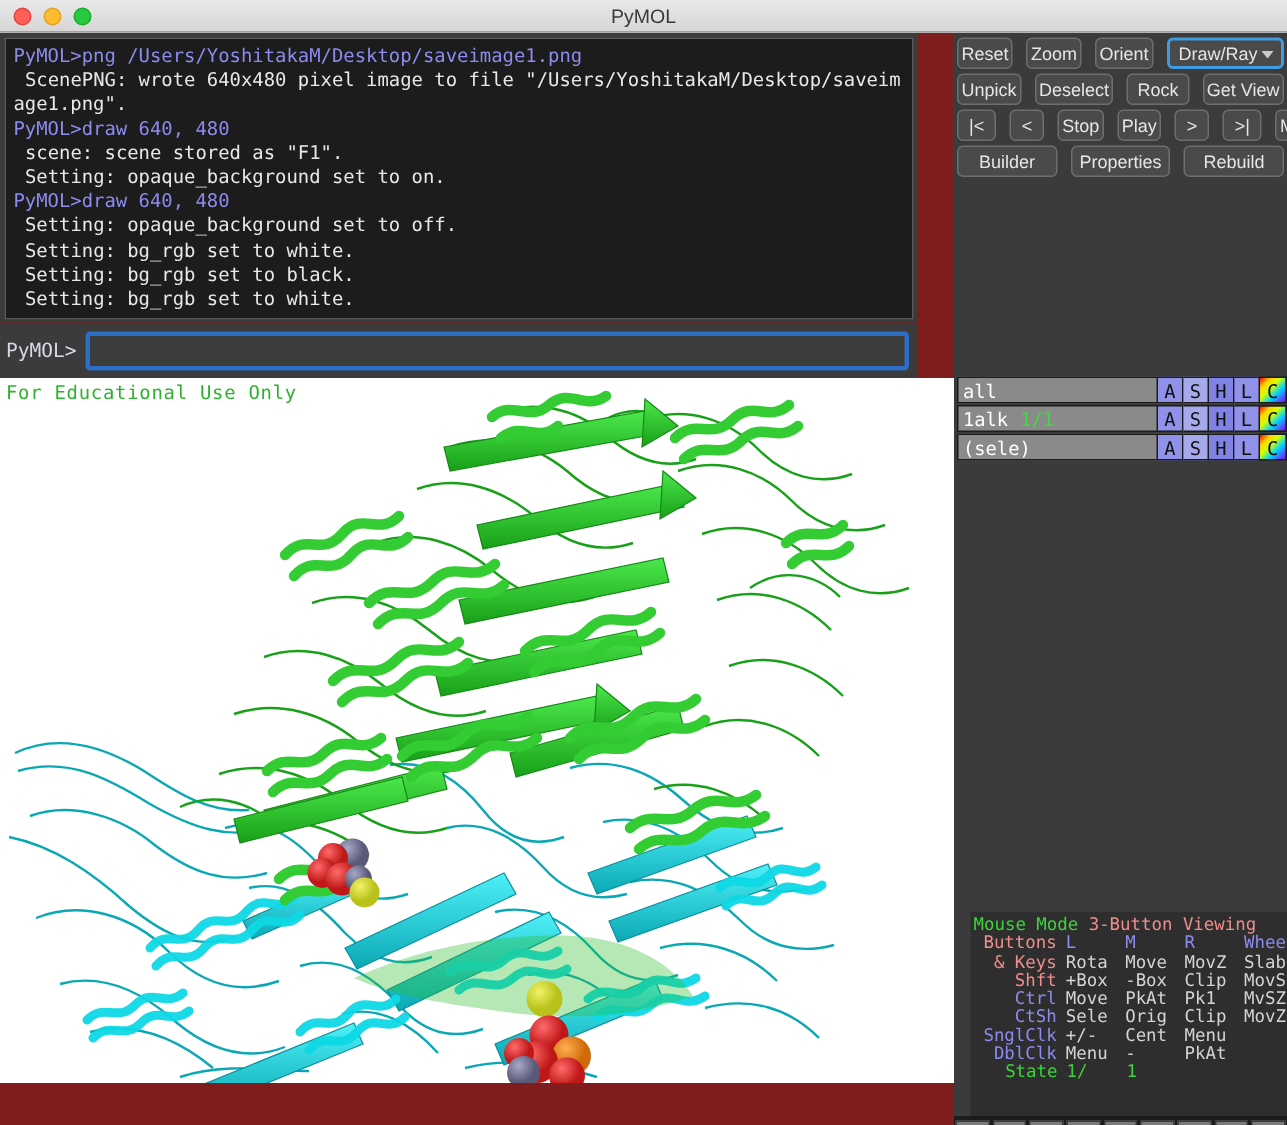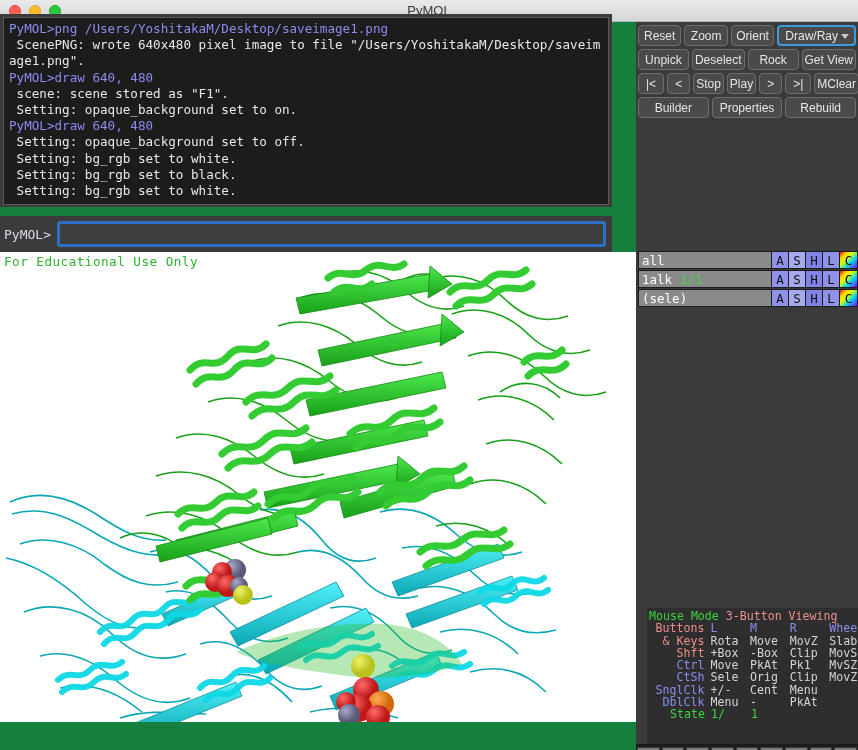--- a/index.html
+++ b/index.html
@@ -5,21 +5,21 @@
   * { box-sizing: border-box; margin: 0; padding: 0; }
   html, body {
     width: 858px; height: 750px;
     background: #000;
     font-family: "DejaVu Sans Mono", monospace;
     overflow: hidden;
   }
   #app {
     position: relative;
     width: 858px; height: 750px;
-    background: #15803d;
+    background: #7f1d1d;
   }
 
   
   .titlebar {
     position: absolute; left: 0; top: 0; width: 858px; height: 22px;
     background: linear-gradient(to bottom, #e9e9e9, #d6d6d6);
     border-bottom: 1px solid #b5b5b5;
     display: flex; align-items: center;
   }
   .traffic { display: flex; gap: 8px; padding-left: 9px; }
@@ -28,21 +28,21 @@
   .tl.yellow { background: #ffbd2e; border: 1px solid #dea123; }
   .tl.green  { background: #28c940; border: 1px solid #1aab29; }
   .titletext {
     position: absolute; left: 0; right: 0; text-align: center;
     font-family: "Liberation Sans", sans-serif;
     font-size: 13px; color: #3a3a3a;
   }
 
   
   .console-wrap {
-    position: absolute; left: 0; top: 14px; width: 612px; height: 193px;
+    position: absolute; left: 0; top: 22px; width: 612px; height: 193px;
     background: #3b3b3b; padding: 3px 3px 2px 3px;
   }
   .console {
     width: 100%; height: 100%;
     background: #1c1c1c;
     border: 1px solid #5a5a5a;
     padding: 3px 5px;
     overflow: hidden;
     font-family: "DejaVu Sans Mono", monospace;
     font-size: 12.6px;
@@ -99,21 +99,21 @@
     display: flex; align-items: center; padding-left: 3px;
   }
 
   
   .rightpanel {
     position: absolute; left: 636px; top: 22px; width: 222px; height: 728px;
     background: #3b3b3b;
   }
 
   .btnrows { padding: 3px 2px 0 2px; }
-  .btnrow { display: flex; gap: 3px; margin-bottom: 3px; }
+  .btnrow { display: flex; gap: 9px; margin-bottom: 3px; }
   .pbtn {
     flex: 1;
     height: 21px;
     background: #4a4a4a;
     border: 1px solid #6e6e6e;
     border-radius: 4px;
     color: #e6e6e6;
     font-family: "Liberation Sans", sans-serif;
     font-size: 12px;
     display: flex; align-items: center; justify-content: center;

